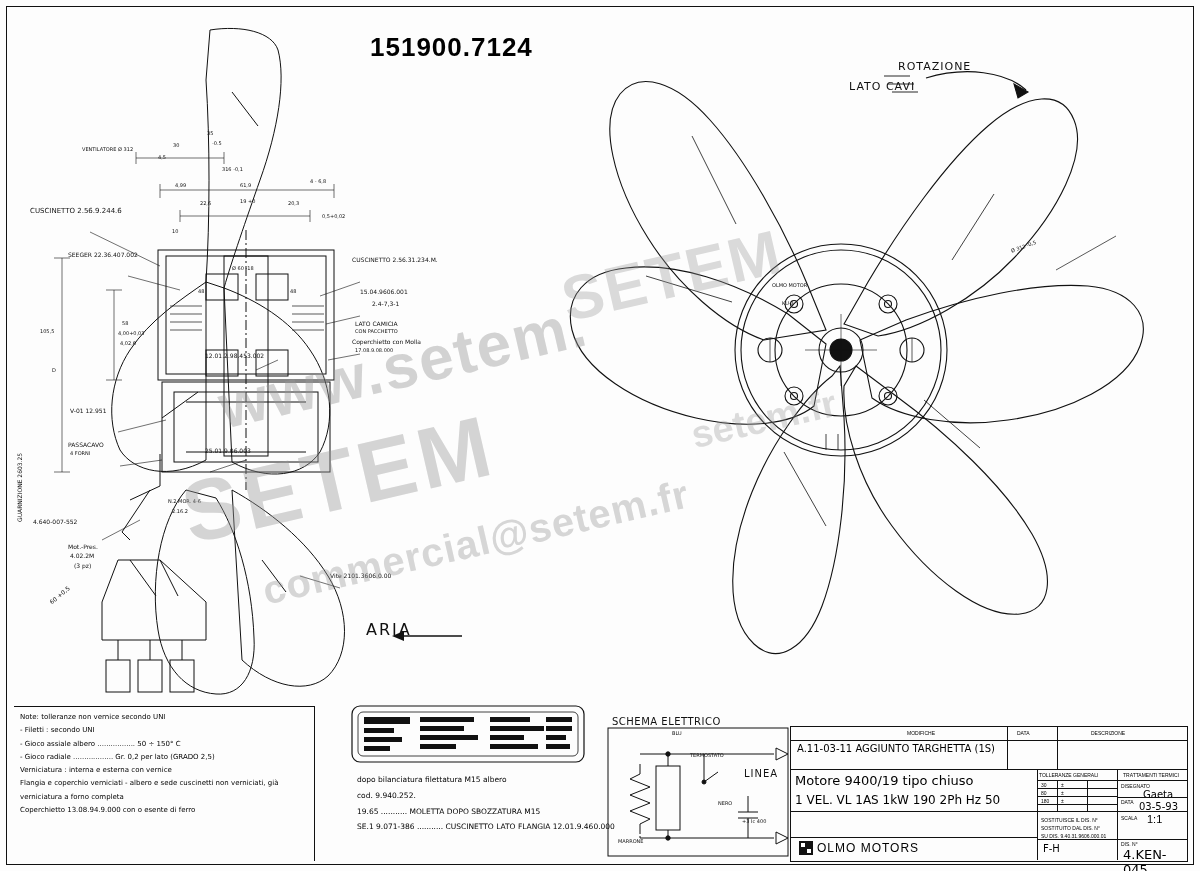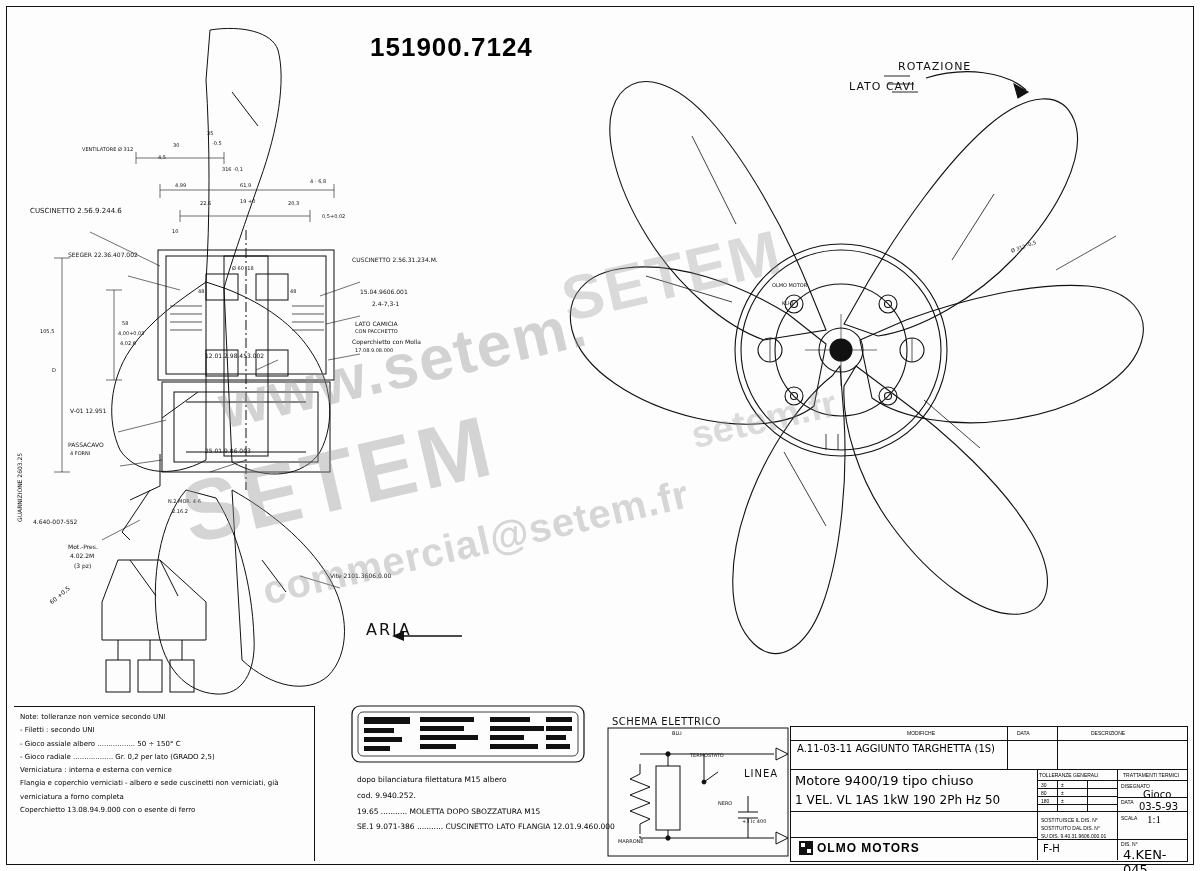--- a/index.html
+++ b/index.html
@@ -353,40 +353,40 @@
     <div class="abs" style="left:266px;top:53px;width:1px;height:31px;background:#111;"></div>
     <div class="abs" style="left:296px;top:53px;width:1px;height:31px;background:#111;"></div>
     <div class="abs xtiny" style="left:250px;top:55px;">30</div>
     <div class="abs xtiny" style="left:250px;top:63px;">80</div>
     <div class="abs xtiny" style="left:250px;top:71px;">180</div>
     <div class="abs xtiny" style="left:270px;top:55px;">±</div>
     <div class="abs xtiny" style="left:270px;top:63px;">±</div>
     <div class="abs xtiny" style="left:270px;top:71px;">±</div>
 
     <div class="abs xtiny" style="left:330px;top:56px;">DISEGNATO</div>
-    <div class="abs sm" style="left:352px;top:62px;font-family:'DejaVu Sans',sans-serif;">Gioco</div>
+    <div class="abs sm" style="left:352px;top:62px;font-family:'DejaVu Sans',sans-serif;">Gaeta</div>
     <div class="abs" style="left:326px;top:70px;width:70px;height:1px;background:#111;"></div>
     <div class="abs xtiny" style="left:330px;top:72px;">DATA</div>
     <div class="abs sm" style="left:348px;top:74px;font-family:'DejaVu Sans',sans-serif;">03-5-93</div>
     <div class="abs" style="left:326px;top:84px;width:70px;height:1px;background:#111;"></div>
     <div class="abs xtiny" style="left:330px;top:88px;">SCALA</div>
-    <div class="abs" style="left:356px;top:86px;font-size:11px;font-family:Liberation Serif, serif;">1:1</div>
+    <div class="abs" style="left:356px;top:86px;font-size:11px;font-family:Liberation Sans, sans-serif;">1:1</div>
 
     <div class="abs" style="left:0;top:110px;width:246px;height:1px;background:#111;"></div>
     <div class="abs xtiny" style="left:250px;top:90px;">SOSTITUISCE IL DIS. N°</div>
     <div class="abs xtiny" style="left:250px;top:98px;">SOSTITUITO DAL DIS. N°</div>
     <div class="abs xtiny" style="left:250px;top:106px;">SU DIS. 9.40.31.9606.000.01</div>
     <div class="abs" style="left:246px;top:112px;width:150px;height:1px;background:#111;"></div>
     <div class="abs sm" style="left:252px;top:116px;font-family:'DejaVu Sans',sans-serif;">F-H</div>
     <div class="abs xtiny" style="left:330px;top:114px;">DIS. N°</div>
     <div class="abs" style="left:332px;top:120px;font-size:13px;font-family:'DejaVu Sans',sans-serif;">4.KEN-045</div>
 
     <div class="logo-box" style="left:8px;top:114px;">
       <span class="logo-mark"></span>
-      <span style="font-size:12px;font-weight:bold;letter-spacing:1px;">OLMO MOTORS</span>
+      <span style="font-size:12px;font-weight:normal;letter-spacing:1px;">OLMO MOTORS</span>
     </div>
   </div>
 
   <div id="wm">
     <div class="w1">www.setem.</div>
     <div class="w2">SETEM</div>
     <div class="w3">commercial@setem.fr</div>
     <div class="w4">SETEM</div>
     <div class="w5">setem.fr</div>
   </div>

